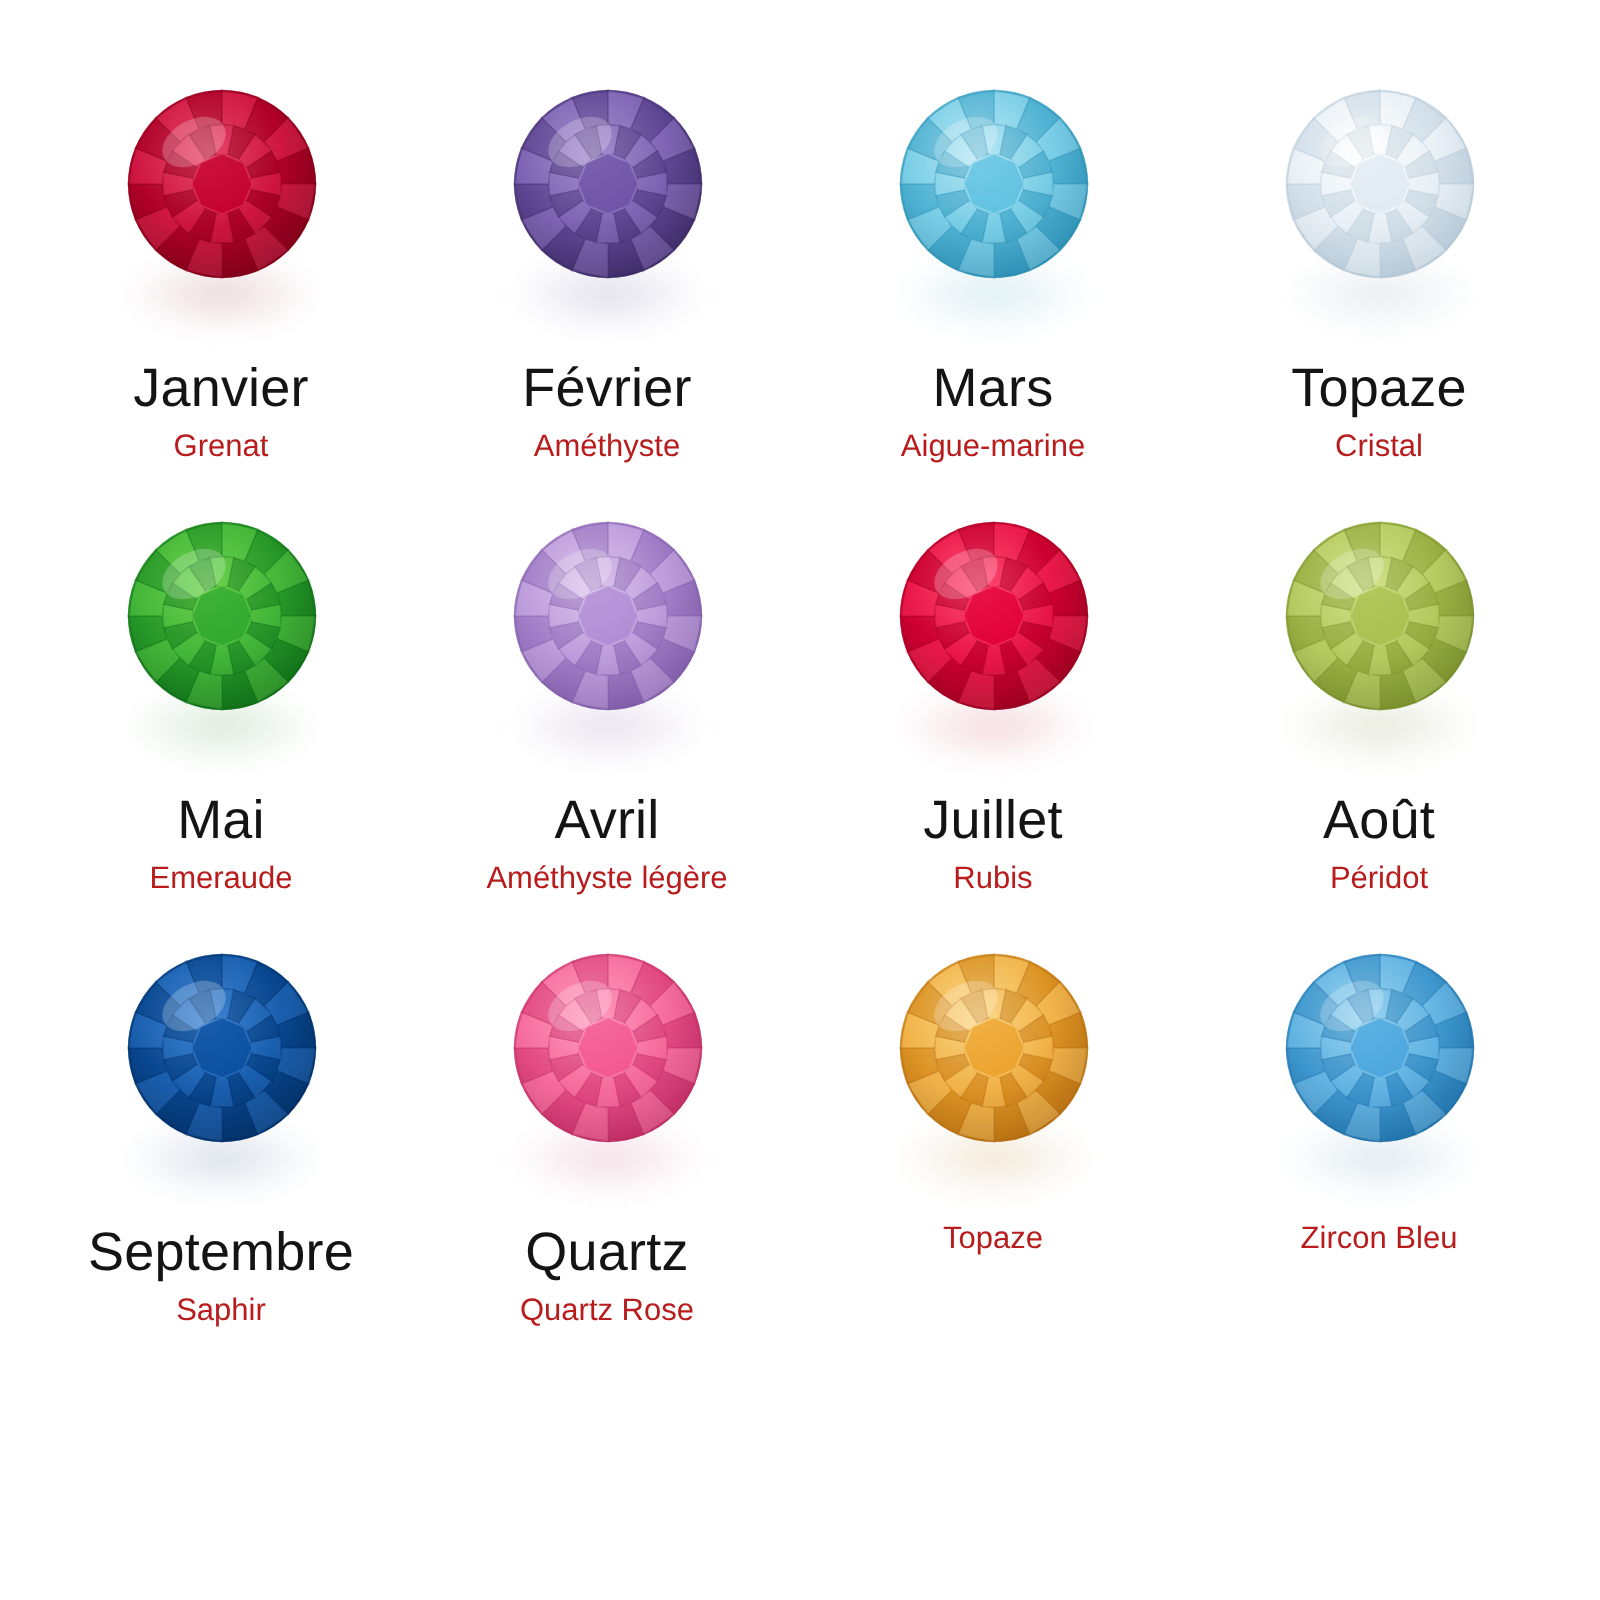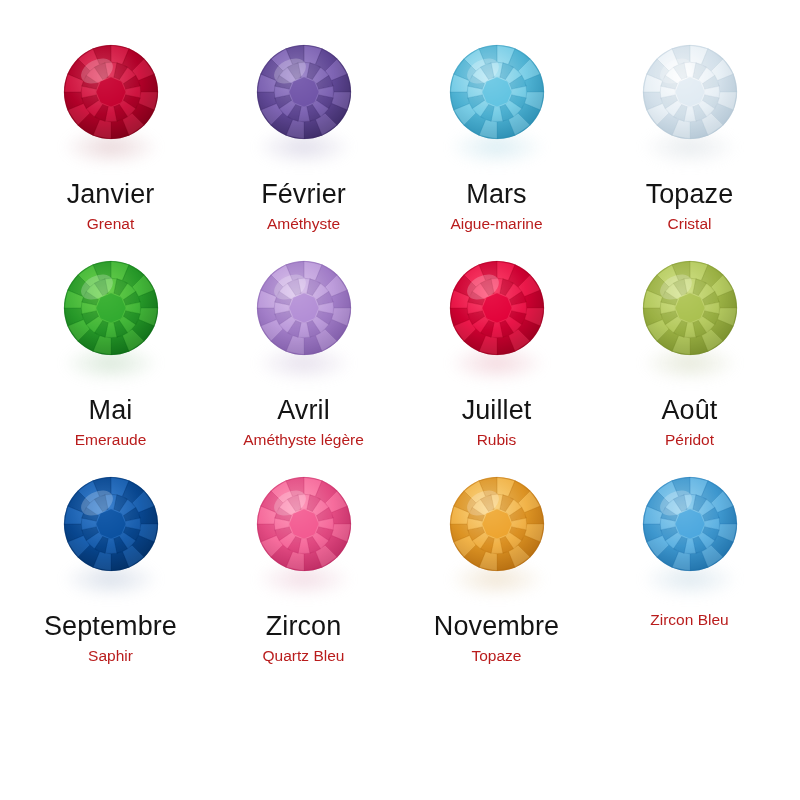--- a/index.html
+++ b/index.html
@@ -626,22 +626,22 @@
               <polygon points="18.6,42.1 23.1,31.3 35.5,39.7 33.3,45.1" fill="#bb2a62" fill-opacity="0.32" stroke="#bb2a62" stroke-opacity="0.20" stroke-width="0.6"></polygon>
               <polygon points="23.1,31.3 31.3,23.1 39.7,35.5 35.5,39.7" fill="#ff9ebd" fill-opacity="0.28" stroke="#bb2a62" stroke-opacity="0.20" stroke-width="0.6"></polygon>
               <polygon points="31.3,23.1 42.1,18.6 45.1,33.3 39.7,35.5" fill="#bb2a62" fill-opacity="0.32" stroke="#bb2a62" stroke-opacity="0.20" stroke-width="0.6"></polygon>
               <polygon points="42.1,18.6 53.9,18.6 50.9,33.3 45.1,33.3" fill="#ff9ebd" fill-opacity="0.28" stroke="#bb2a62" stroke-opacity="0.20" stroke-width="0.6"></polygon>
               <polygon points="48.0,33.0 58.6,37.4 63.0,48.0 58.6,58.6 48.0,63.0 37.4,58.6 33.0,48.0 37.4,37.4" fill="#f2578f" fill-opacity="0.75" stroke="#ff9ebd" stroke-opacity="0.45" stroke-width="0.7"></polygon>
               <ellipse cx="34" cy="27" rx="17" ry="11" fill="#ffffff" fill-opacity="0.22" transform="rotate(-28 34 27)"></ellipse>
               <circle cx="48" cy="48" r="46.5" fill="none" stroke="#bb2a62" stroke-opacity="0.35" stroke-width="1.2"></circle>
             </svg>
           </div>
         </div>
-        <div class="month">Zircon</div>
-        <div class="stone">Quartz Bleu</div>
+        <div class="month">Quartz</div>
+        <div class="stone">Quartz Rose</div>
       </div>
       <div class="cell">
         <div class="gem-wrap">
           <div class="shadow" style="background: radial-gradient(rgb(230, 211, 180) 0%, rgba(255, 255, 255, 0) 72%);"></div>
           <div class="gem">
             <svg viewBox="0 0 96 96">
               <defs>
                 <radialGradient id="gg10" cx="42%" cy="34%" r="72%">
                   <stop offset="0%" stop-color="#fbd98b"></stop>
                   <stop offset="55%" stop-color="#eca22c"></stop>
@@ -680,21 +680,20 @@
               <polygon points="18.6,42.1 23.1,31.3 35.5,39.7 33.3,45.1" fill="#b36b10" fill-opacity="0.32" stroke="#b36b10" stroke-opacity="0.20" stroke-width="0.6"></polygon>
               <polygon points="23.1,31.3 31.3,23.1 39.7,35.5 35.5,39.7" fill="#fbd98b" fill-opacity="0.28" stroke="#b36b10" stroke-opacity="0.20" stroke-width="0.6"></polygon>
               <polygon points="31.3,23.1 42.1,18.6 45.1,33.3 39.7,35.5" fill="#b36b10" fill-opacity="0.32" stroke="#b36b10" stroke-opacity="0.20" stroke-width="0.6"></polygon>
               <polygon points="42.1,18.6 53.9,18.6 50.9,33.3 45.1,33.3" fill="#fbd98b" fill-opacity="0.28" stroke="#b36b10" stroke-opacity="0.20" stroke-width="0.6"></polygon>
               <polygon points="48.0,33.0 58.6,37.4 63.0,48.0 58.6,58.6 48.0,63.0 37.4,58.6 33.0,48.0 37.4,37.4" fill="#eca22c" fill-opacity="0.75" stroke="#fbd98b" stroke-opacity="0.45" stroke-width="0.7"></polygon>
               <ellipse cx="34" cy="27" rx="17" ry="11" fill="#ffffff" fill-opacity="0.22" transform="rotate(-28 34 27)"></ellipse>
               <circle cx="48" cy="48" r="46.5" fill="none" stroke="#b36b10" stroke-opacity="0.35" stroke-width="1.2"></circle>
             </svg>
           </div>
         </div>
-        <div class="month">Novembre</div>
         <div class="stone">Topaze</div>
       </div>
       <div class="cell">
         <div class="gem-wrap">
           <div class="shadow" style="background: radial-gradient(rgb(196, 216, 228) 0%, rgba(255, 255, 255, 0) 72%);"></div>
           <div class="gem">
             <svg viewBox="0 0 96 96">
               <defs>
                 <radialGradient id="gg11" cx="42%" cy="34%" r="72%">
                   <stop offset="0%" stop-color="#9ad4f0"></stop>

